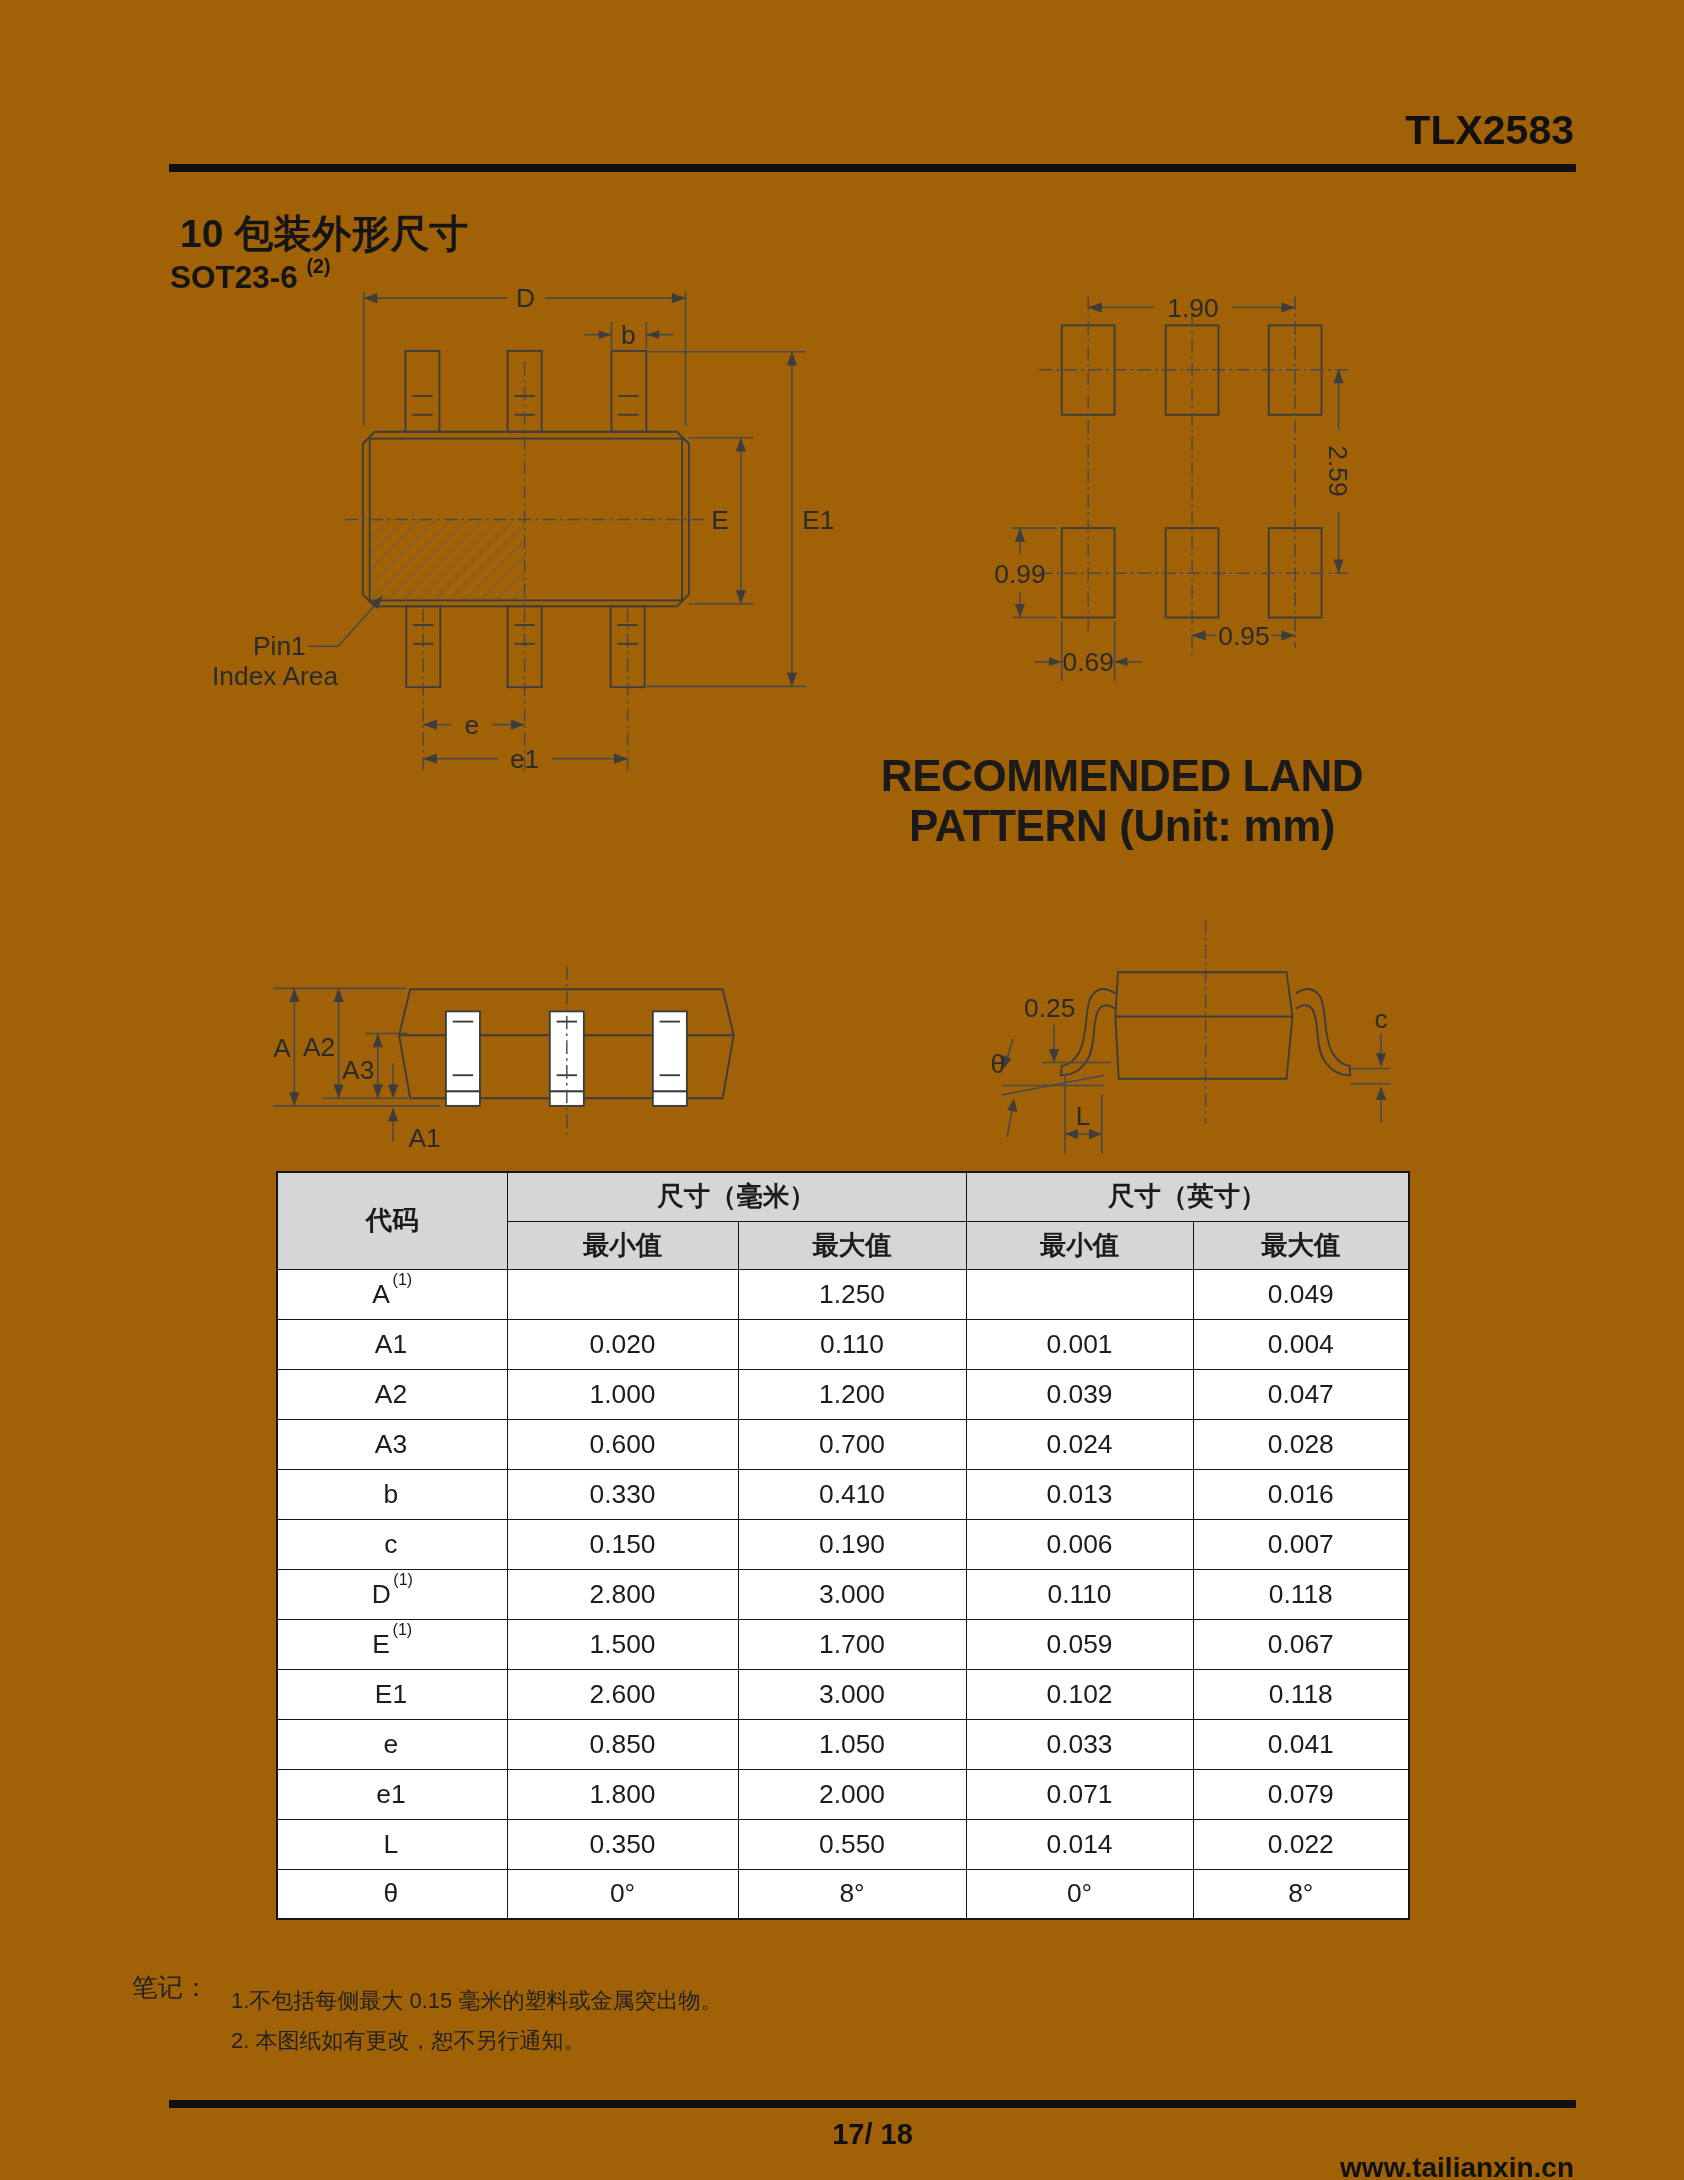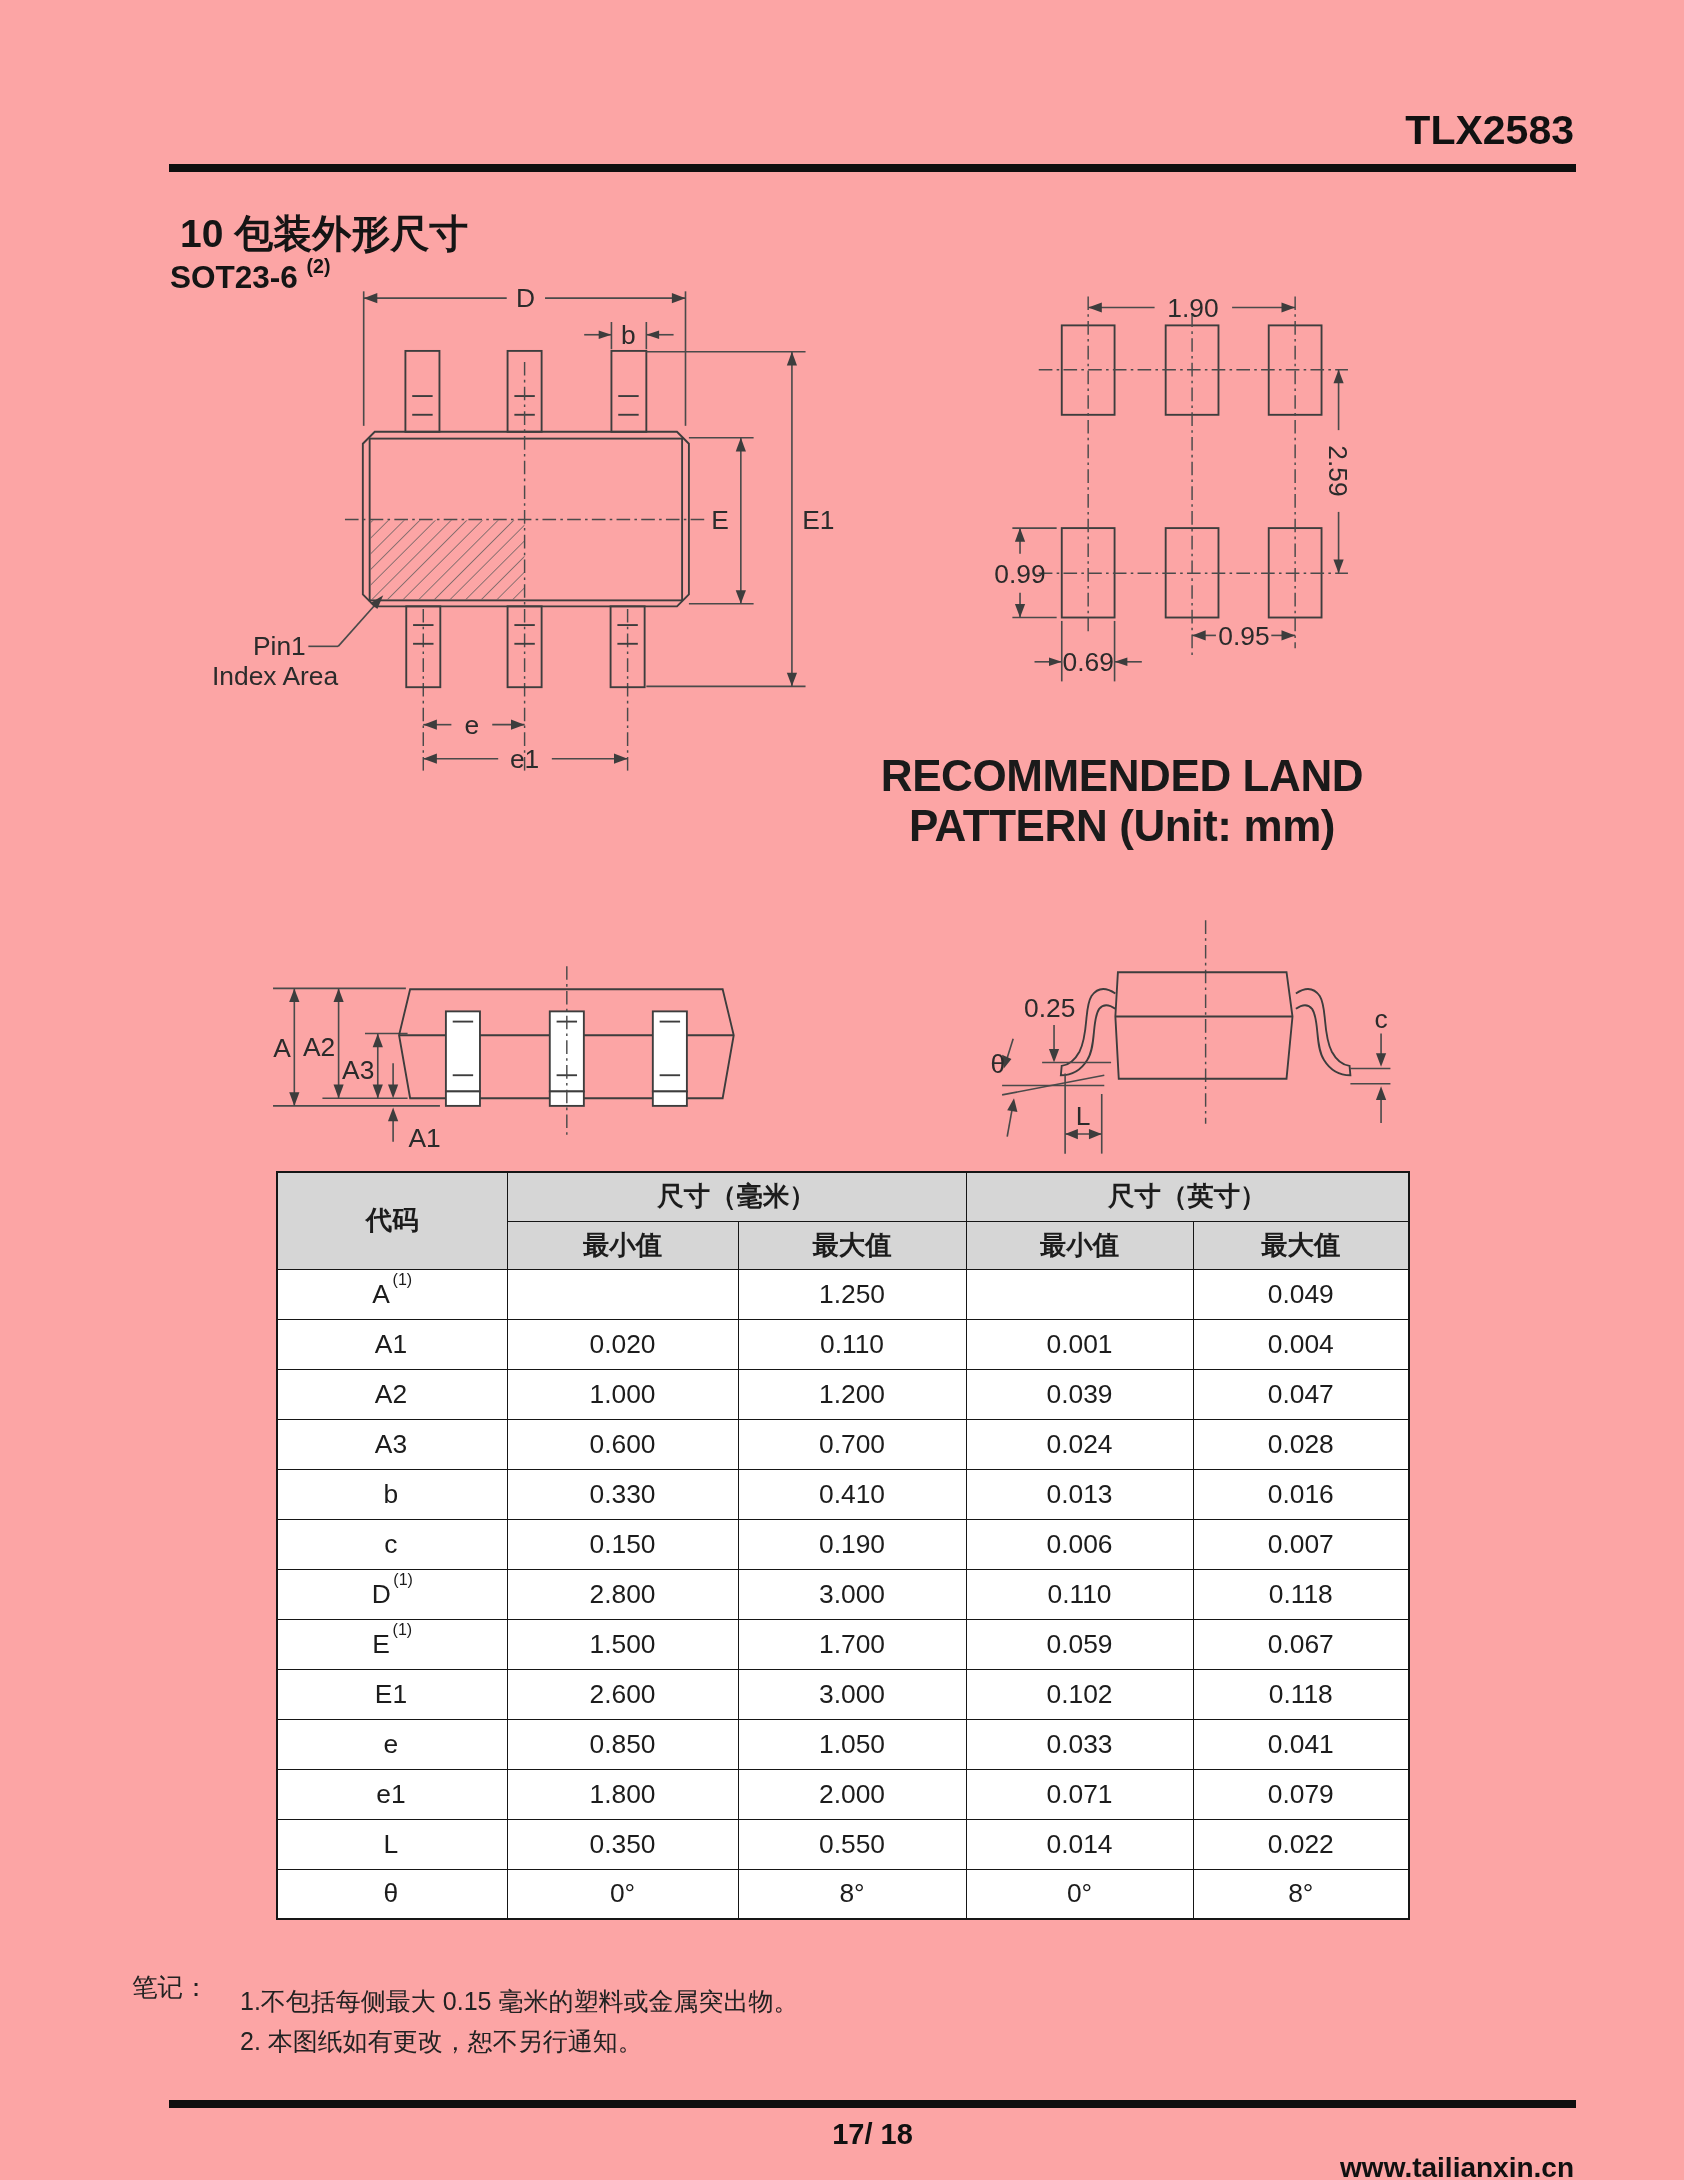--- a/index.html
+++ b/index.html
@@ -1,16 +1,16 @@
 <!DOCTYPE html>
 <html style="font-size:13.6px"><head>
 <meta charset="utf-8">
 <style>
   html,body{margin:0;padding:0;background:#e8e8e8;}
-  .page{position:relative;width:1685px;height:2181px;background:#fca5a5;
+  .page{position:relative;width:1685px;height:2181px;background:#a16207;
         font-family:"Liberation Sans",sans-serif;color:#1c1c1c;overflow:hidden;margin:0 auto;}
   .abs{position:absolute;}
 
   
   .doc-title{top:107px;right:111px;font-size:41px;font-weight:700;letter-spacing:0px;color:#111;}
   .rule{left:169px;width:1407px;height:7.7px;background:#0f0f0f;}
   .rule-top{top:164px;}
   .rule-bottom{top:2100px;}
 
   .sec-title{left:180px;top:207px;font-size:39px;font-weight:700;color:#151515;}
@@ -34,21 +34,21 @@
   table.dim{border-collapse:collapse;table-layout:fixed;width:1132px;background:#fff;}
   table.dim th,table.dim td{border:1.7px solid #161616;text-align:center;vertical-align:middle;
         font-size:26.4px;padding:0;}
   table.dim{border:2.6px solid #161616;}
   table.dim thead th{background:#d6d6d6;font-weight:700;}
   tr.hrow1{height:49px;} tr.hrow2{height:48px;} tr.drow{height:50px;}
   td.code sup{font-size:16px;position:relative;top:-7.7px;margin-left:2.6px;}
 
   
   .notes-label{left:132px;top:1942px;font-size:25.6px;color:#222;margin-top:28px;}
-  .notes-items{left:240px;top:1981px;font-size:25px;color:#222;line-height:40px;}
+  .notes-items{left:231px;top:1981px;font-size:22px;color:#222;line-height:40px;}
 
   
   .page-num{left:169px;top:2118px;width:1407px;text-align:center;font-size:29px;font-weight:700;color:#111;}
   .site{top:2118px;right:111px;font-size:28px;font-weight:700;color:#111;margin-top:34px;}
 </style>
 </head>
 <body>
 
 <div class="page">
 

